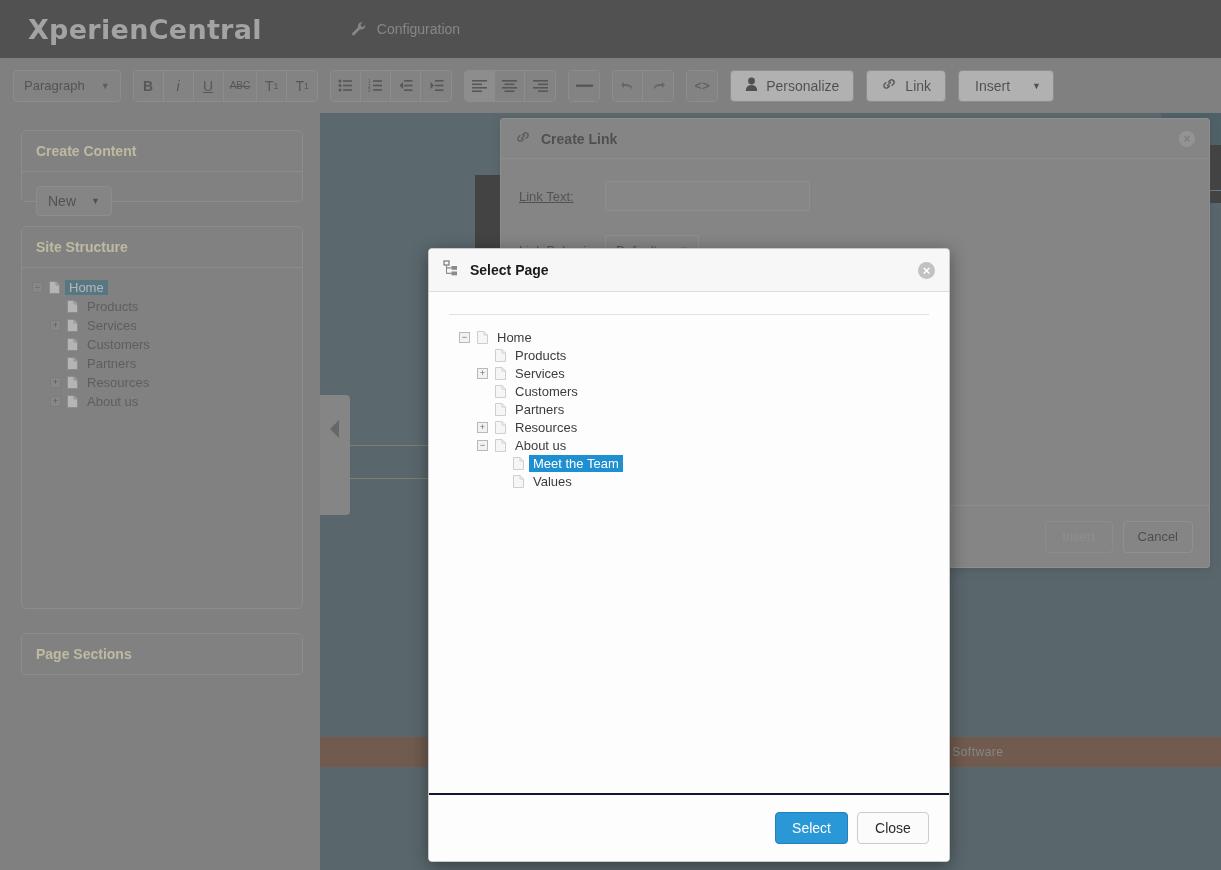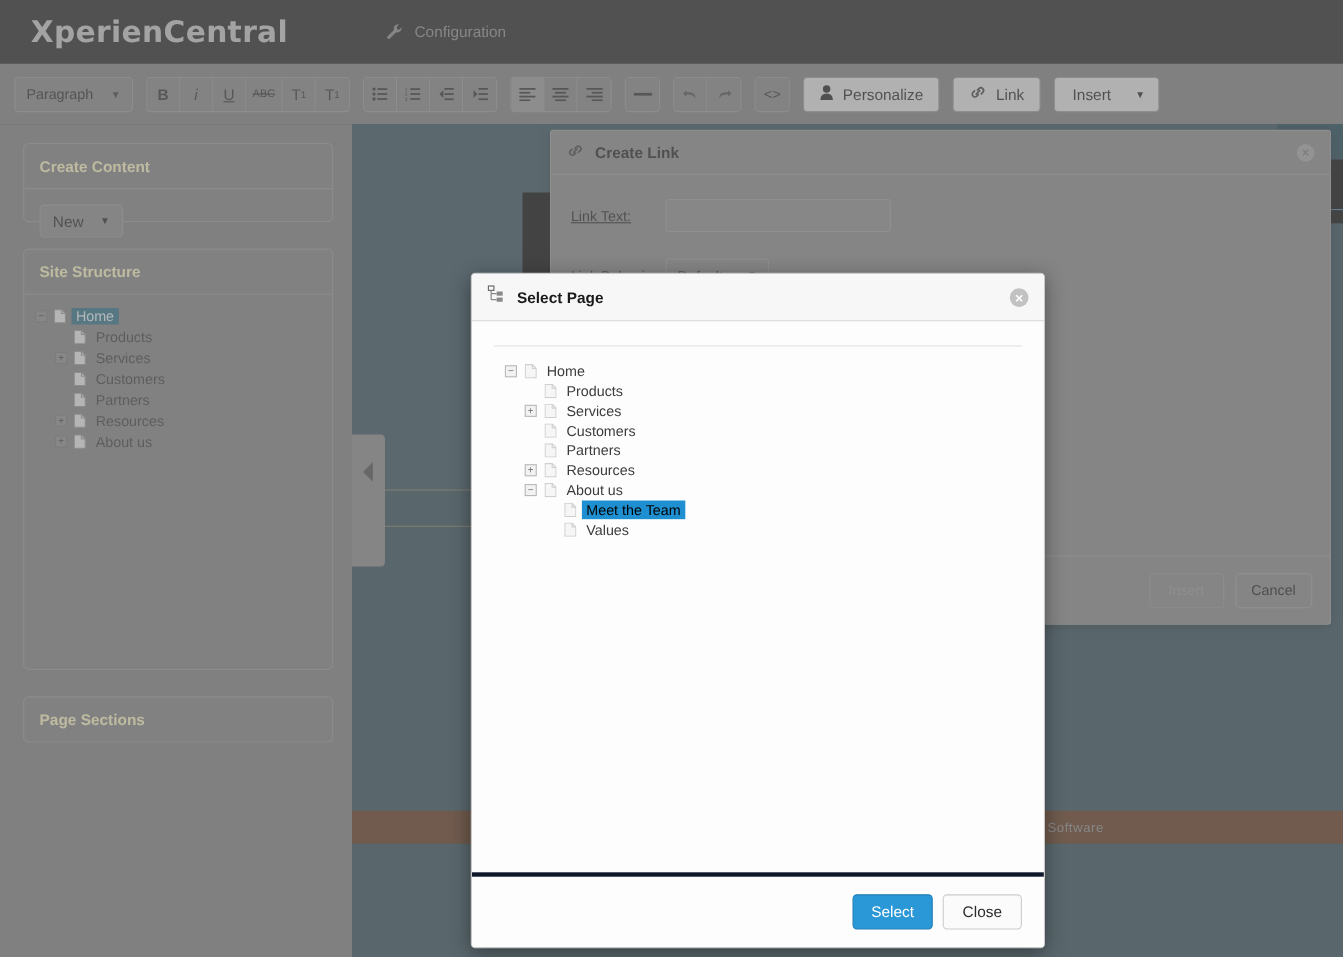--- a/index.html
+++ b/index.html
@@ -156,24 +156,24 @@
                background: #c2c2c2; color: #fff; font-size: 13px; line-height: 17px;
                text-align: center; font-weight: bold; }
   .modal .mb { padding: 22px 20px 0 20px; height: 524px; overflow: hidden; }
   .mdivider { border-top: 1px solid #e2e2e2; margin-bottom: 13px; }
   .mtree { padding-left: 10px; }
   .mnode { display: flex; align-items: center; height: 18px; font-size: 13px; color: #3c3c3c; margin-bottom: 0; }
   .mexp { width: 11px; height: 11px; border: 1px solid #b9b9b9; background: #f2f2f2; color: #6a6a6a;
           font-size: 9px; line-height: 9px; text-align: center; margin-right: 7px; flex: 0 0 11px; }
   .mexp.blank { border: none; background: none; }
   .mlabel { padding: 1px 4px; }
-  .mnode.sel .mlabel { background: #1e8fd0; color: #000000; }
+  .mnode.sel .mlabel { background: #1e8fd0; color: #ffffff; }
   .modal .mfoot {
     position: absolute; left: 0; right: 0; bottom: 0; height: 68px;
-    border-top: 4px solid #0f172a; background: #fdfdfd;
+    border-top: 2px solid #0f172a; background: #fdfdfd;
     display: flex; align-items: center; justify-content: flex-end; gap: 9px; padding-right: 20px;
   }
   .pbtn { height: 32px; min-width: 72px; border-radius: 4px; font-size: 14px;
           display: flex; align-items: center; justify-content: center; padding: 0 16px; }
   .pbtn.primary { background: #2a97d6; border: 1px solid #2380b8; color: #fff; }
   .pbtn.secondary { background: #fbfbfb; border: 1px solid #ccc; color: #2b2b2b; }
 </style>
 </head>
 <body>
 

